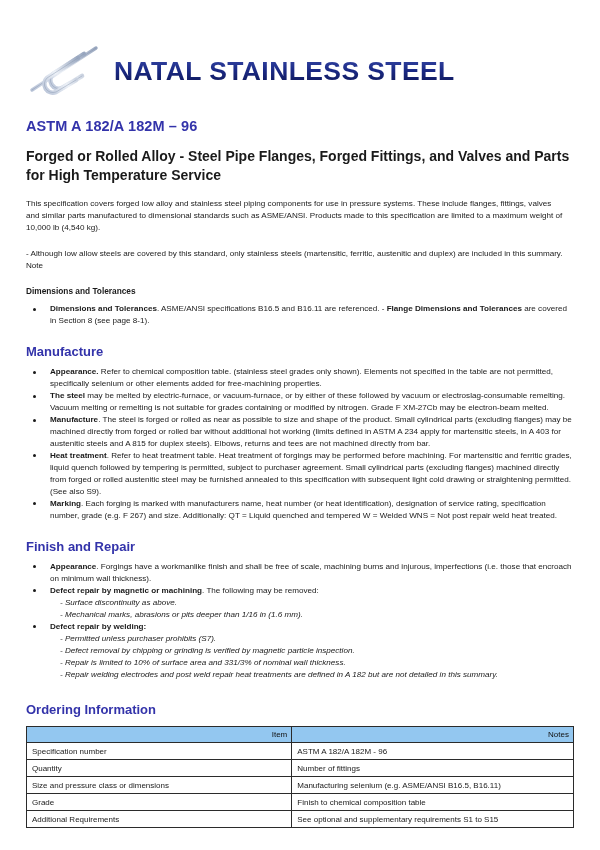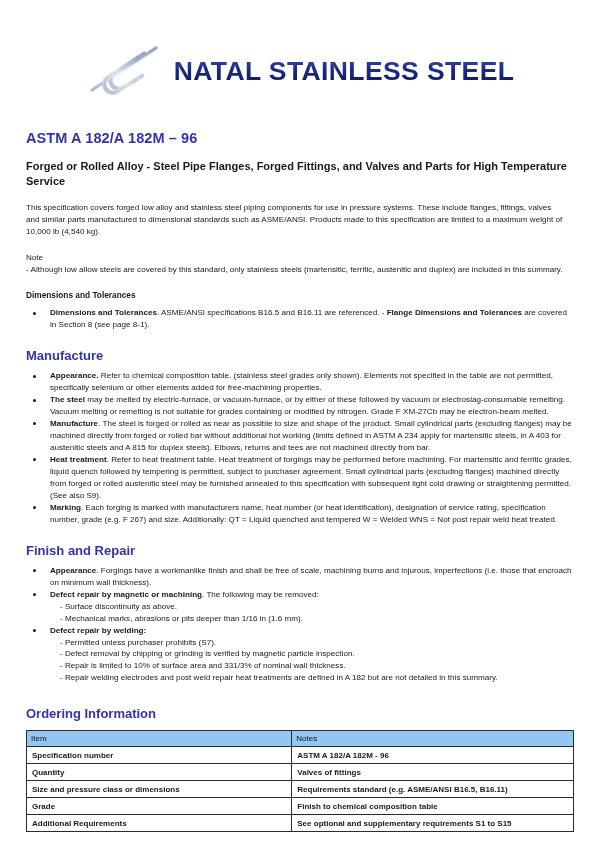--- a/index.html
+++ b/index.html
@@ -20,21 +20,20 @@
     height: 850px;
     box-sizing: border-box;
     padding: 0 26px;
   }
 
   
   .logo-band {
     height: 118px;
     display: flex;
     align-items: center;
-    justify-content: center;
     padding-top: 24px;
     box-sizing: border-box;
   }
   .logo-wrap {
     display: flex;
     align-items: center;
     gap: 10px;
   }
   .logo-mark {
     width: 78px;
@@ -52,25 +51,25 @@
     -webkit-text-fill-color: transparent;
     white-space: nowrap;
     font-family: "Liberation Sans", sans-serif;
   }
 
   
   h1.doc-title {
     font-size: 14.5px;
     font-weight: bold;
     color: #3333aa;
-    margin: 12px 0 0 0;
+    margin: 0 0 0 0;
     letter-spacing: 0.1px;
   }
   .subtitle {
-    font-size: 11px;
+    font-size: 14px;
     font-weight: bold;
     margin: 13px 0 8px 0;
     line-height: 1.35;
   }
   p.body-text {
     font-size: 8.1px;
     line-height: 1.52;
     margin: 13px 9px 0 0;
     text-align: left;
   }
@@ -113,48 +112,48 @@
     height: 3px;
     background: #1a1a1a;
     border-radius: 50%;
   }
   .lead {
     font-weight: bold;
   }
   .subline {
     display: block;
     padding-left: 10px;
+    font-style: italic;
   }
 
   
   h2.section.ordering {
     margin-top: 22px;
   }
   table.order-table {
     width: 100%;
     border-collapse: collapse;
     margin-top: 9px;
     table-layout: fixed;
   }
   table.order-table th {
     background: #93c7f0;
     border: 1px solid #2b2b2b;
     font-size: 8px;
     font-weight: normal;
-    text-align: left;
+    text-align: right;
     padding: 3px 4px;
     color: #111;
   }
   table.order-table td {
     border: 1px solid #2b2b2b;
     font-size: 8px;
     padding: 3.5px 5px;
     color: #1a1a1a;
     background: #fff;
-    font-weight: bold;
   }
   table.order-table col.c1 { width: 48.5%; }
   table.order-table col.c2 { width: 51.5%; }
 </style>
 </head>
 <body>
 
 <div class="page">
 
   <div class="logo-band">
@@ -180,22 +179,22 @@
       <div class="logo-text">NATAL STAINLESS STEEL</div>
     </div>
   </div>
 
   <h1 class="doc-title">ASTM A 182/A 182M – 96</h1>
   <div class="subtitle">Forged or Rolled Alloy - Steel Pipe Flanges, Forged Fittings, and Valves and Parts for High Temperature Service</div>
 
   <p class="body-text">This specification covers forged low alloy and stainless steel piping components for use in pressure systems. These include flanges, fittings, valves and similar parts manufactured to dimensional standards such as ASME/ANSI. Products made to this specification are limited to a maximum weight of 10,000 lb (4,540 kg).</p>
 
   <div class="note-block">
+    <div>- Although low allow steels are covered by this standard, only stainless steels (martensitic, ferritic, austenitic and duplex) are included in this summary.</div>
     <div>Note</div>
-    <div>- Although low allow steels are covered by this standard, only stainless steels (martensitic, ferritic, austenitic and duplex) are included in this summary.</div>
   </div>
 
   <div class="sec-label">Dimensions and Tolerances</div>
   <ul class="bullets">
     <li><span class="lead">Dimensions and Tolerances</span><span>. ASME/ANSI specifications B16.5 and B16.11 are referenced. - </span><span class="lead">Flange Dimensions and Tolerances</span><span> are covered in Section 8 (see page 8-1).</span></li>
   </ul>
 
   <h2 class="section">Manufacture</h2>
   <ul class="bullets" id="manufacture-list">
       <li><span class="lead">Appearance.</span><span> Refer to chemical composition table. (stainless steel grades only shown). Elements not specified in the table are not permitted, specifically selenium or other elements added for free-machining properties.</span></li>
@@ -224,25 +223,25 @@
           <th>Notes</th>
         </tr>
     </thead>
     <tbody id="order-body">
         <tr>
           <td>Specification number</td>
           <td>ASTM A 182/A 182M - 96</td>
         </tr>
         <tr>
           <td>Quantity</td>
-          <td>Valves of fittings</td>
+          <td>Number of fittings</td>
         </tr>
         <tr>
           <td>Size and pressure class or dimensions</td>
-          <td>Requirements standard (e.g. ASME/ANSI B16.5, B16.11)</td>
+          <td>Manufacturing selenium (e.g. ASME/ANSI B16.5, B16.11)</td>
         </tr>
         <tr>
           <td>Grade</td>
           <td>Finish to chemical composition table</td>
         </tr>
         <tr>
           <td>Additional Requirements</td>
           <td>See optional and supplementary requirements S1 to S15</td>
         </tr>
       </tbody>

